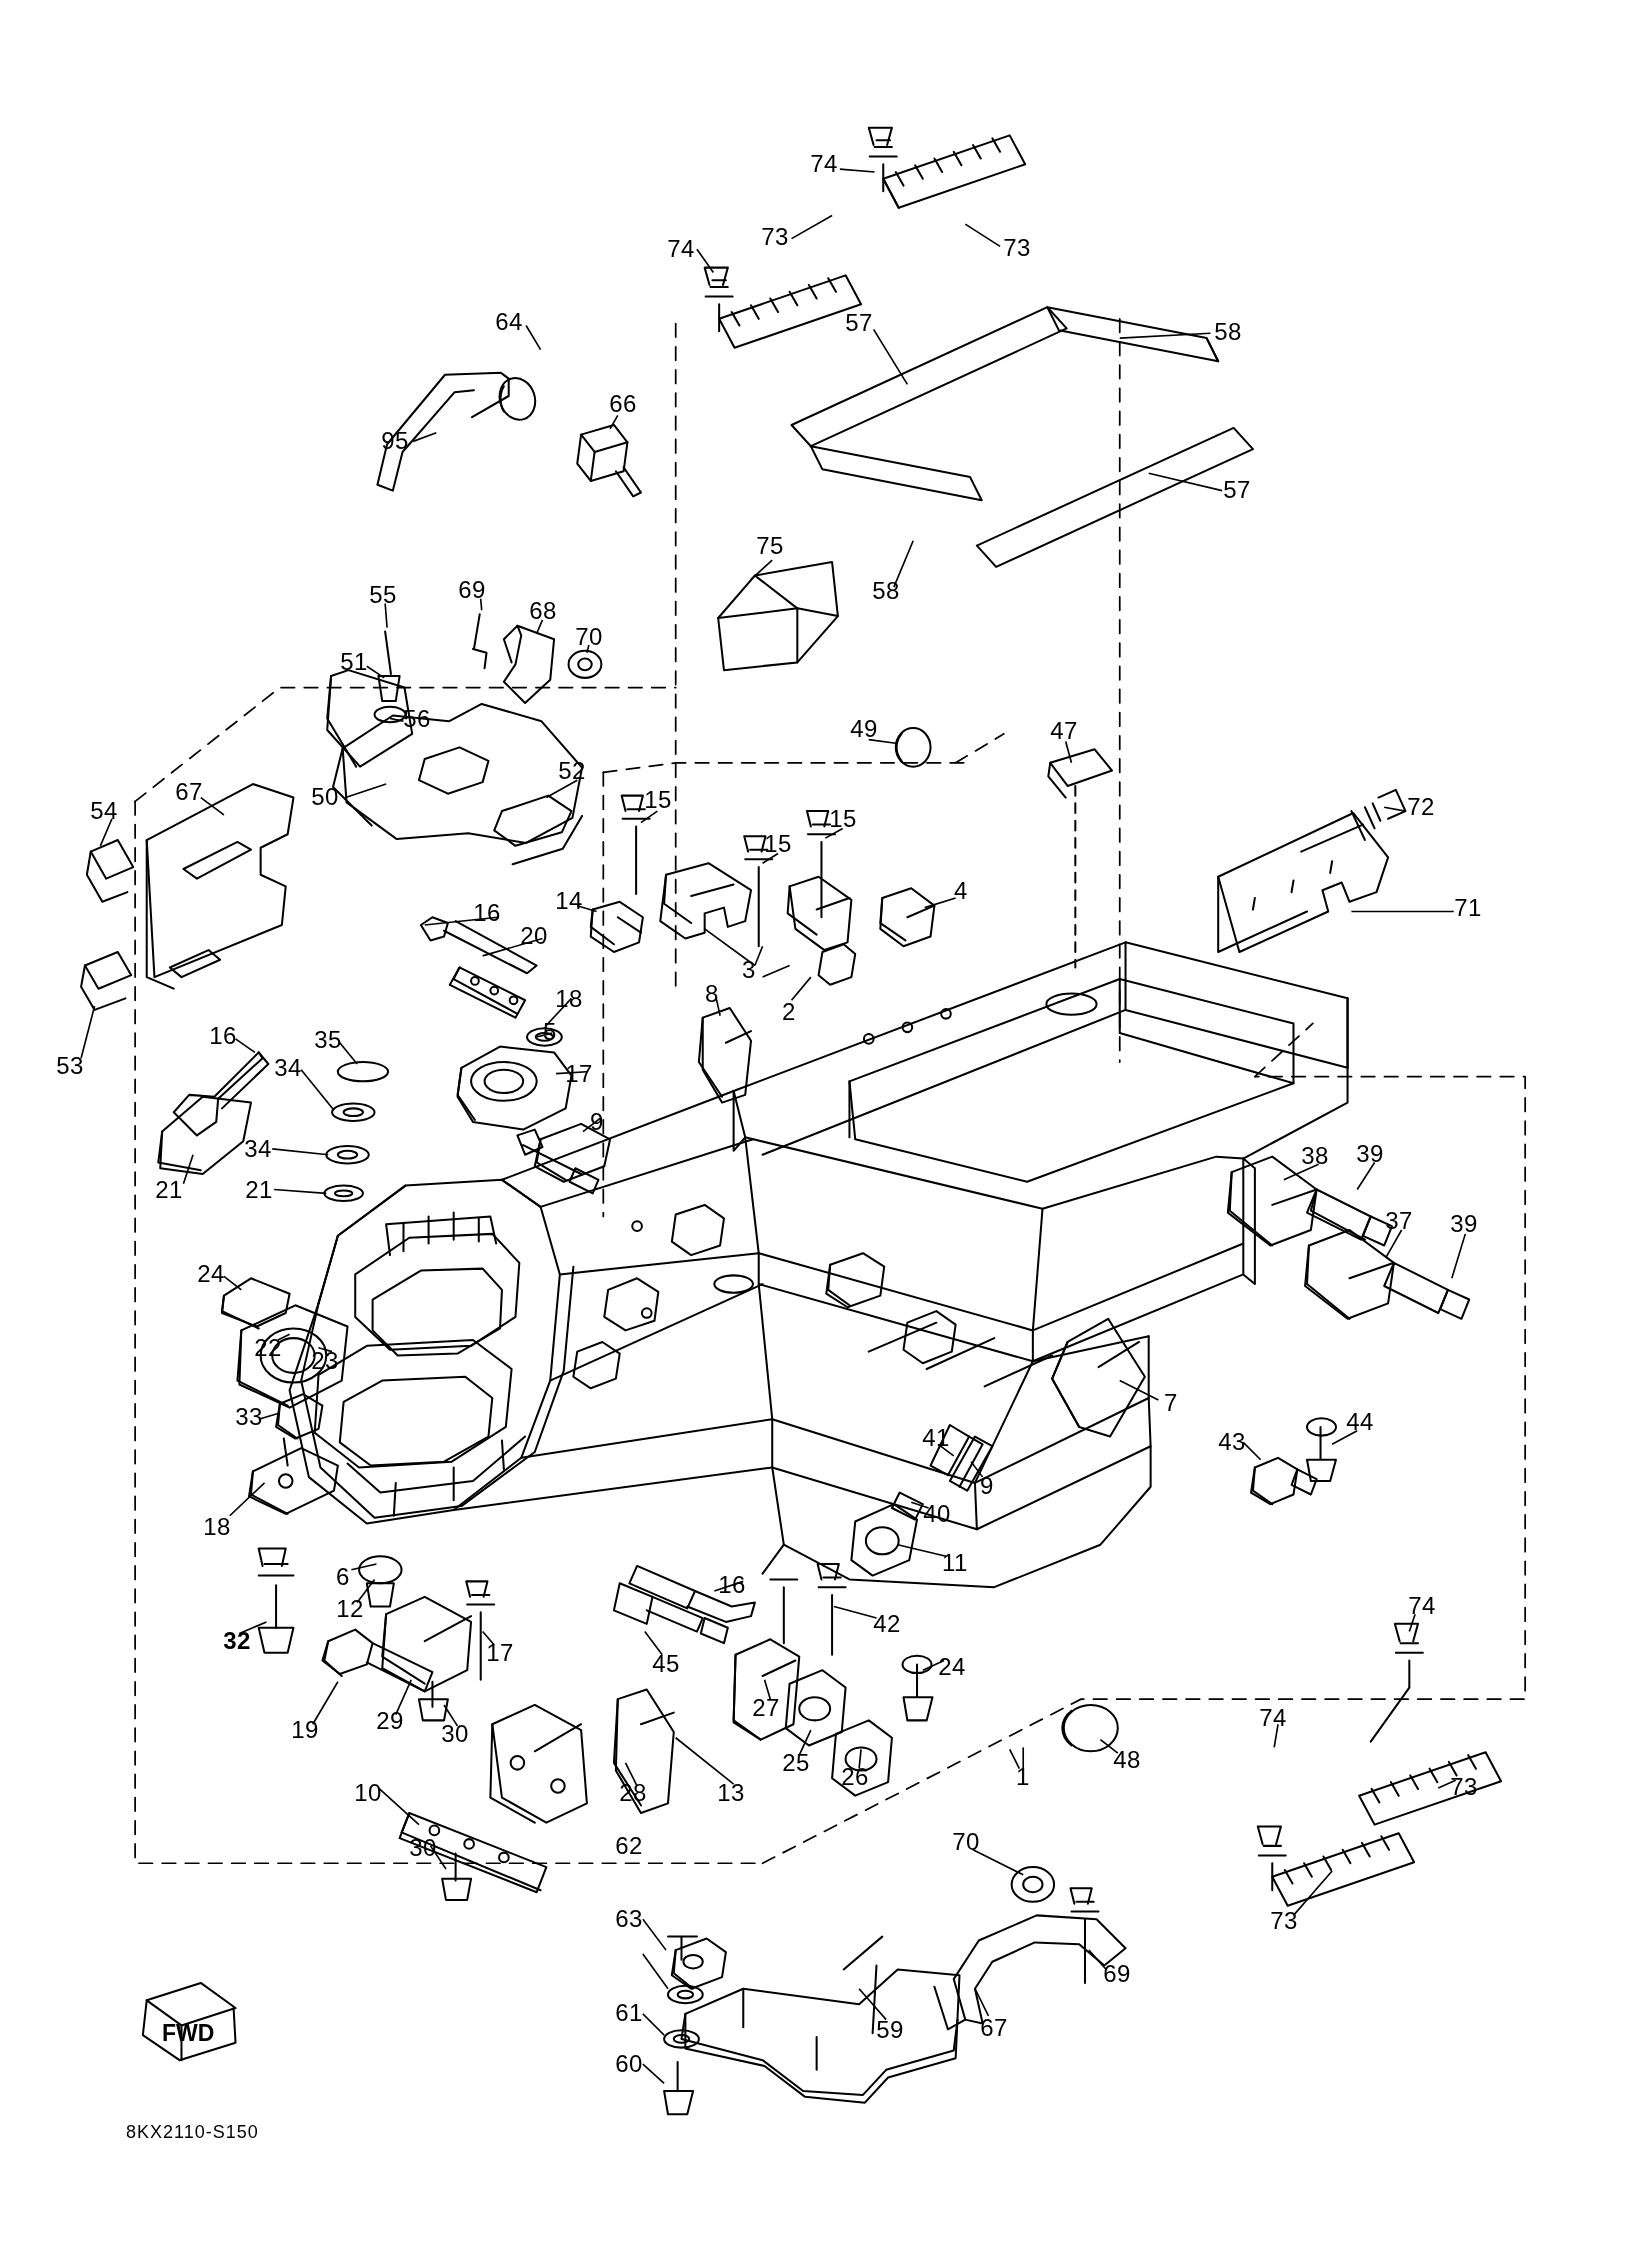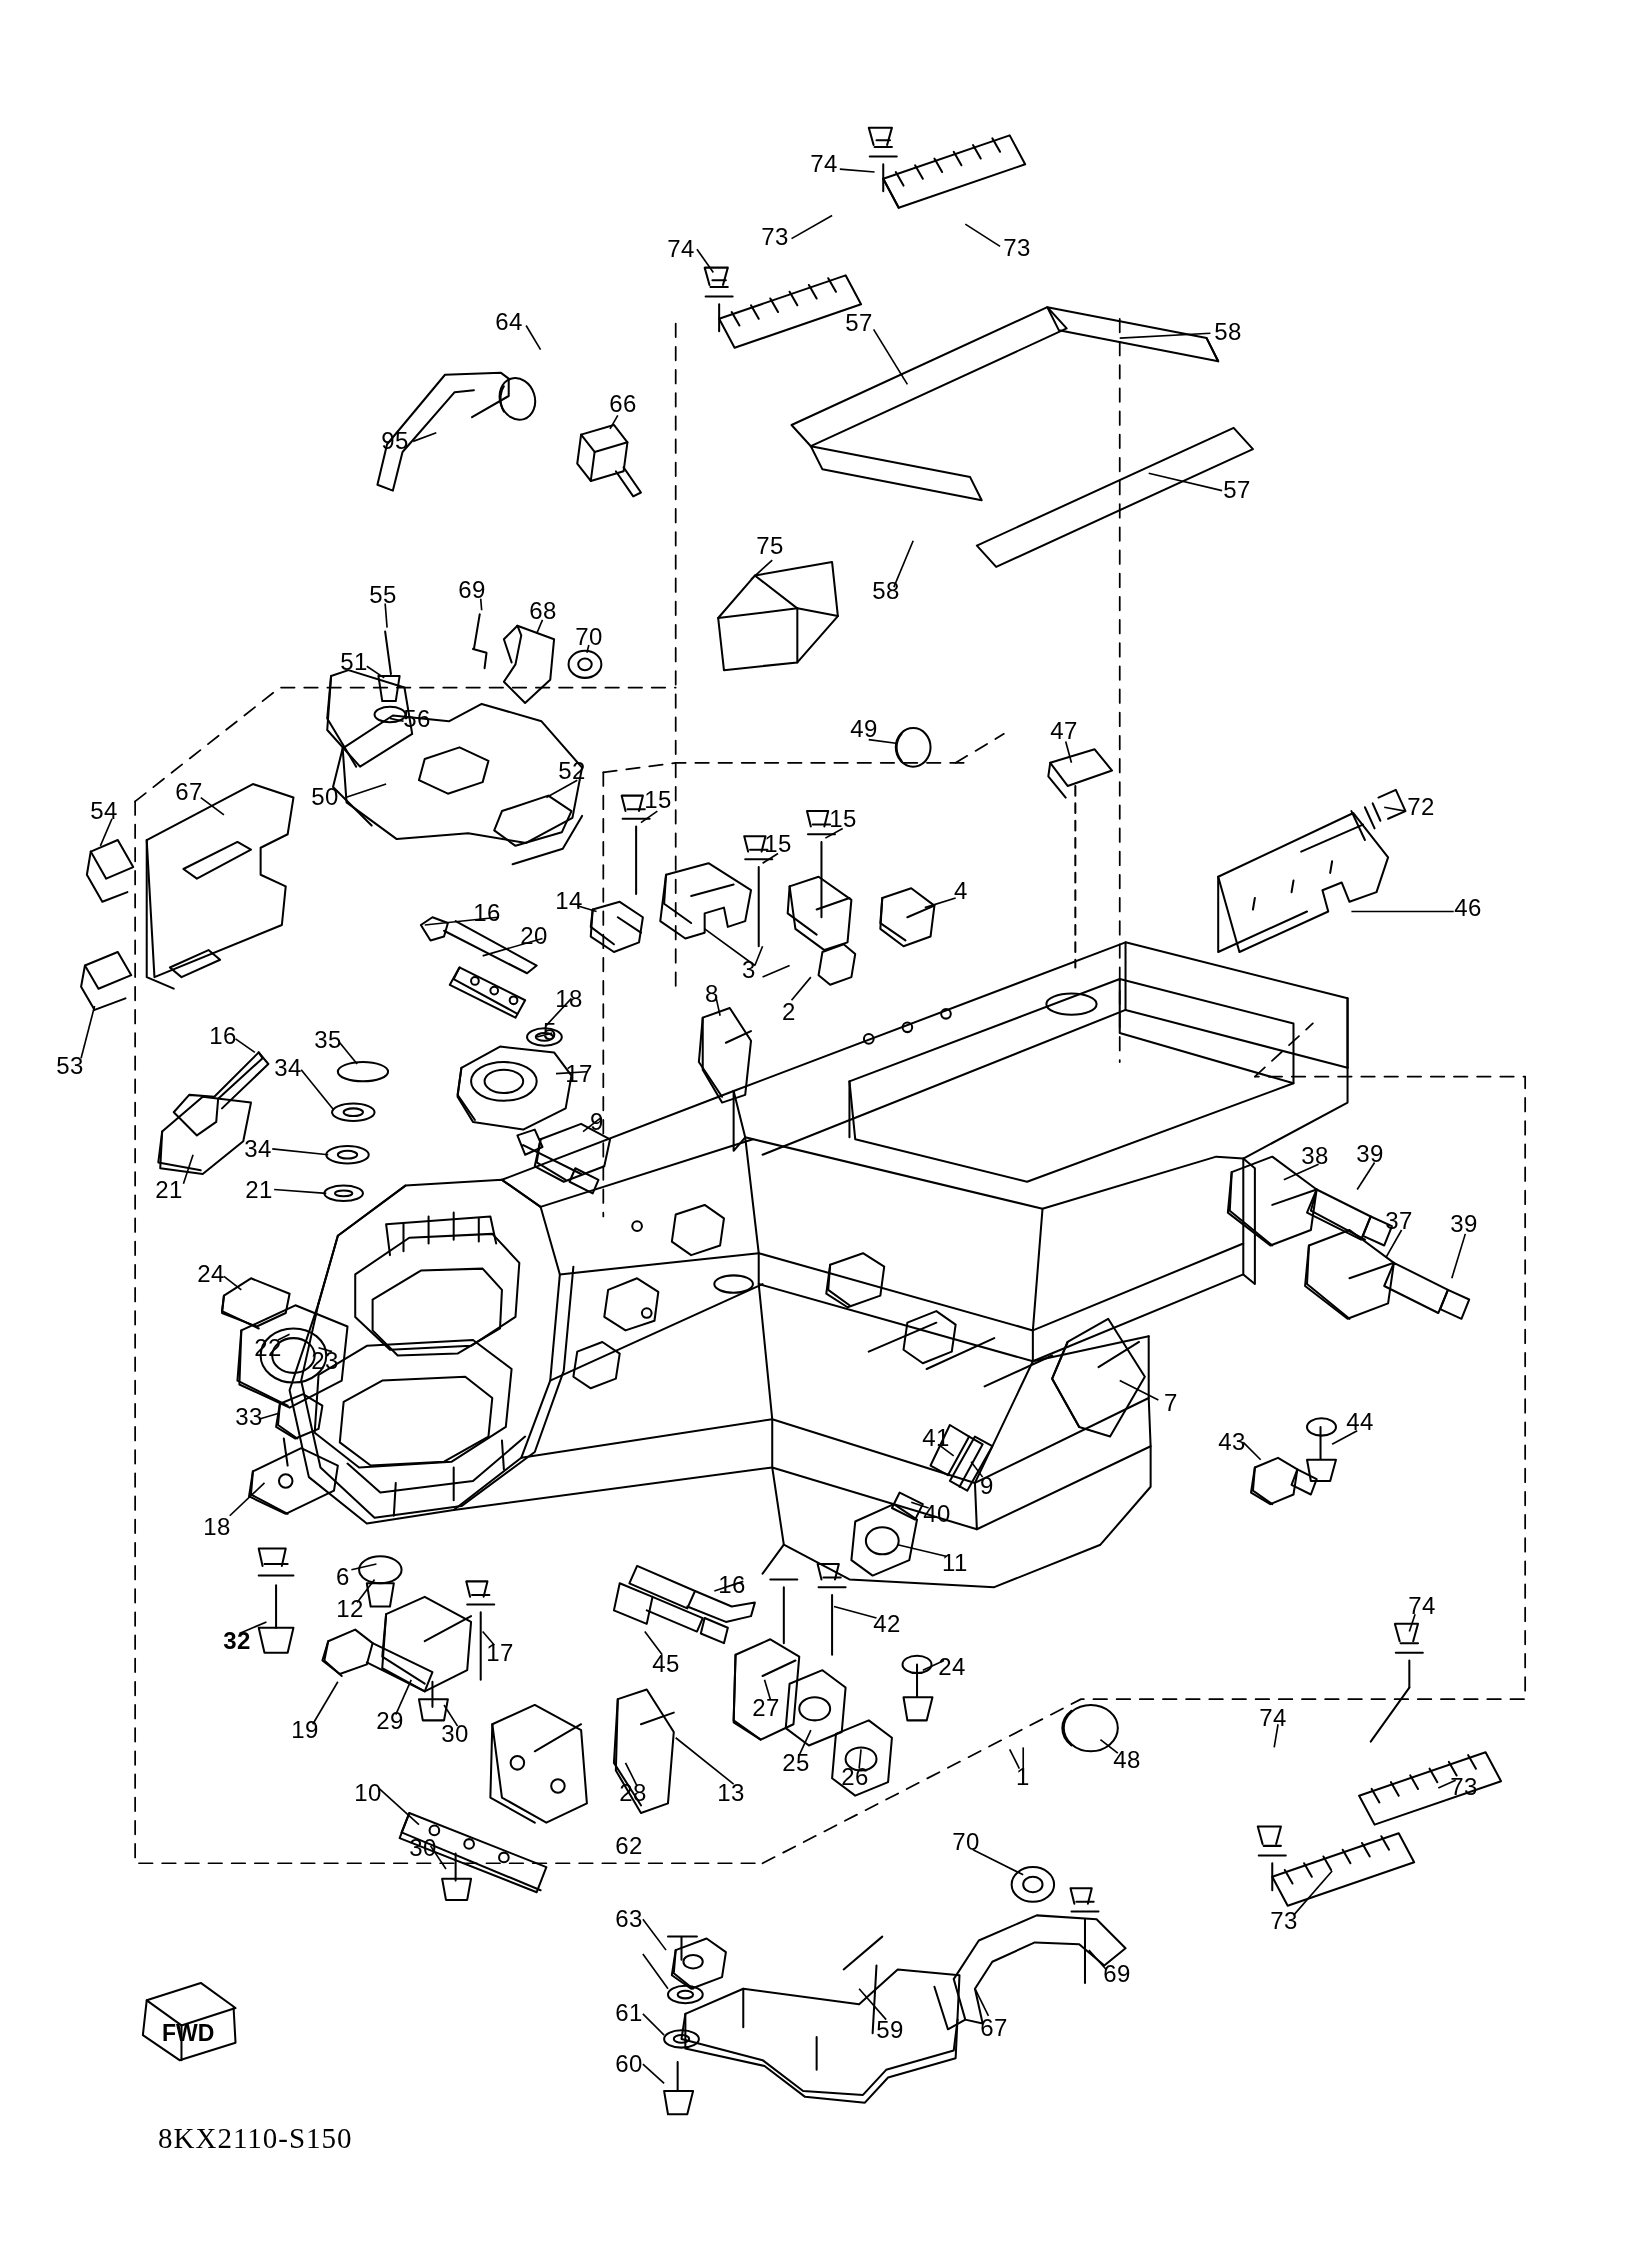--- a/index.html
+++ b/index.html
@@ -35,25 +35,24 @@
     color: #000000;
     line-height: 1;
     white-space: nowrap;
     transform: translate(-50%, -50%);
     letter-spacing: 0.5px;
   }
   #diagram-code {
     position: absolute;
     left: 126px;
     top: 2122px;
-    font-family: Liberation Serif, serif;
-    font-size: 29px;
+    font-family: Liberation Sans, sans-serif;
+    font-size: 18px;
     letter-spacing: 1px;
     color: #000000;
-    margin-left: 32px;
   }
   #fwd-label {
     position: absolute;
     left: 162px;
     top: 2020px;
     font-family: "Liberation Sans", sans-serif;
     font-size: 23px;
     font-weight: bold;
     color: #000000;
   }
@@ -538,21 +537,21 @@
         <div class="callout" style="left: 1064px; top: 731px;">47</div>
         <div class="callout" style="left: 1421px; top: 807px; text-align: right;">72</div>
         <div class="callout" style="left: 572px; top: 771px;">52</div>
         <div class="callout" style="left: 325px; top: 797px;">50</div>
         <div class="callout" style="left: 104px; top: 811px;">54</div>
         <div class="callout" style="left: 189px; top: 792px;">67</div>
         <div class="callout" style="left: 658px; top: 800px;">15</div>
         <div class="callout" style="left: 843px; top: 819px;">15</div>
         <div class="callout" style="left: 778px; top: 844px;">15</div>
         <div class="callout" style="left: 961px; top: 891px;">4</div>
-        <div class="callout" style="left: 1468px; top: 908px;">46</div>
+        <div class="callout" style="left: 1468px; top: 908px;">71</div>
         <div class="callout" style="left: 569px; top: 901px;">14</div>
         <div class="callout" style="left: 487px; top: 913px;">16</div>
         <div class="callout" style="left: 534px; top: 936px;">20</div>
         <div class="callout" style="left: 749px; top: 970px;">3</div>
         <div class="callout" style="left: 789px; top: 1012px;">2</div>
         <div class="callout" style="left: 70px; top: 1066px;">53</div>
         <div class="callout" style="left: 569px; top: 999px;">18</div>
         <div class="callout" style="left: 712px; top: 994px;">8</div>
         <div class="callout" style="left: 550px; top: 1032px;">5</div>
         <div class="callout" style="left: 223px; top: 1036px;">16</div>

